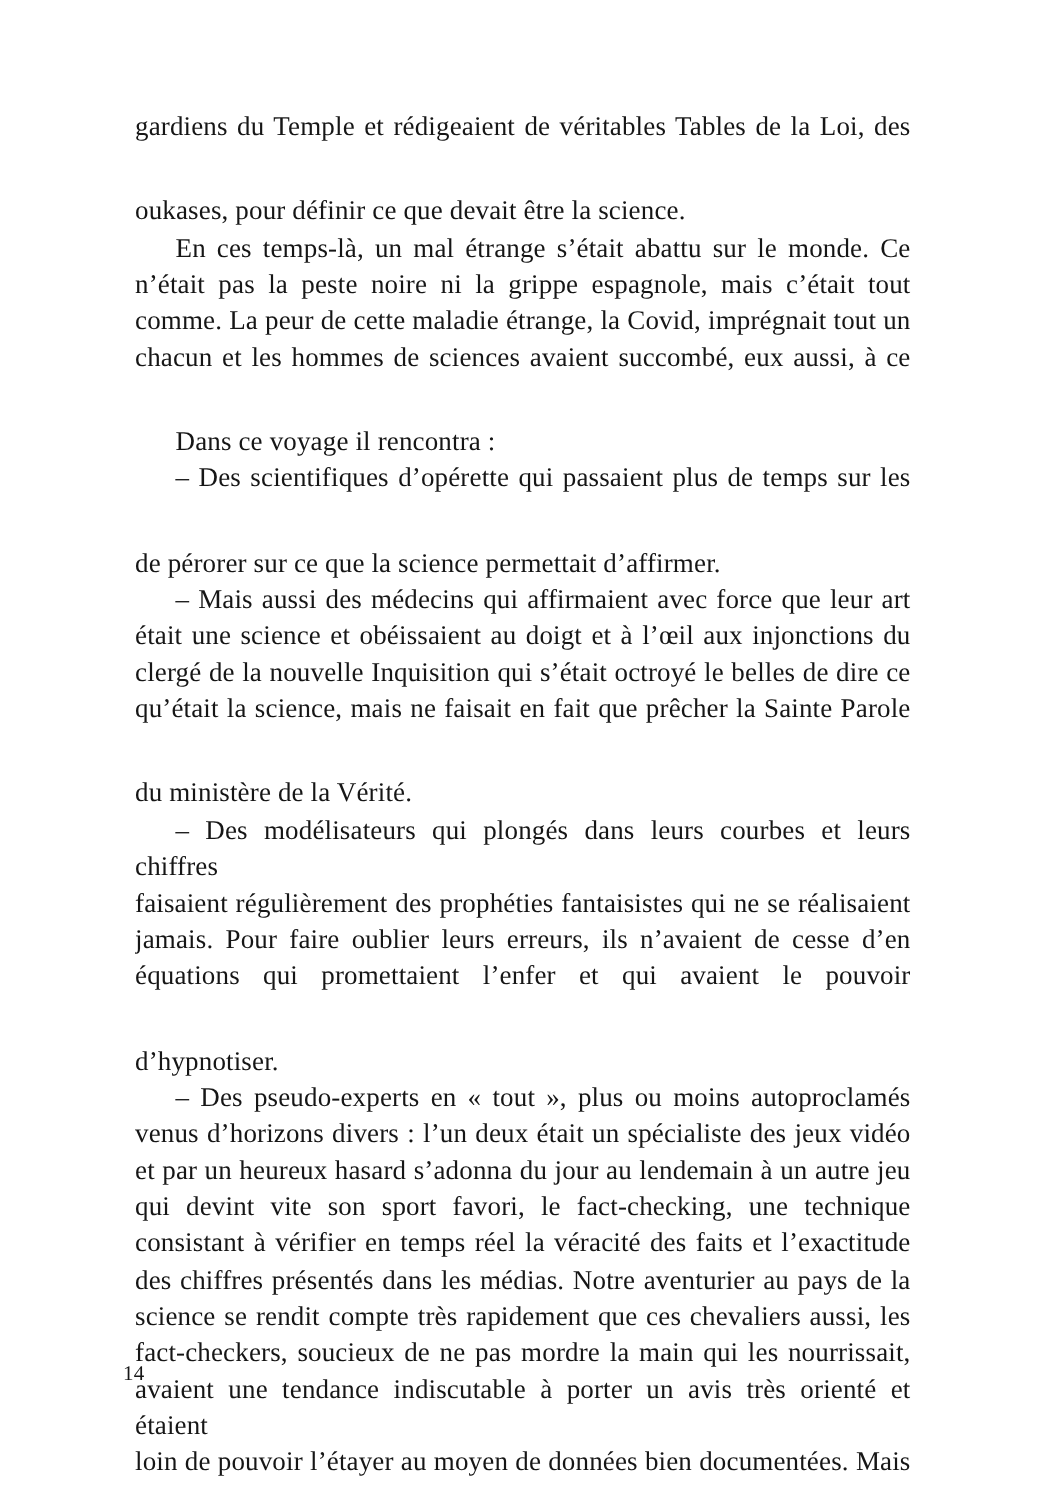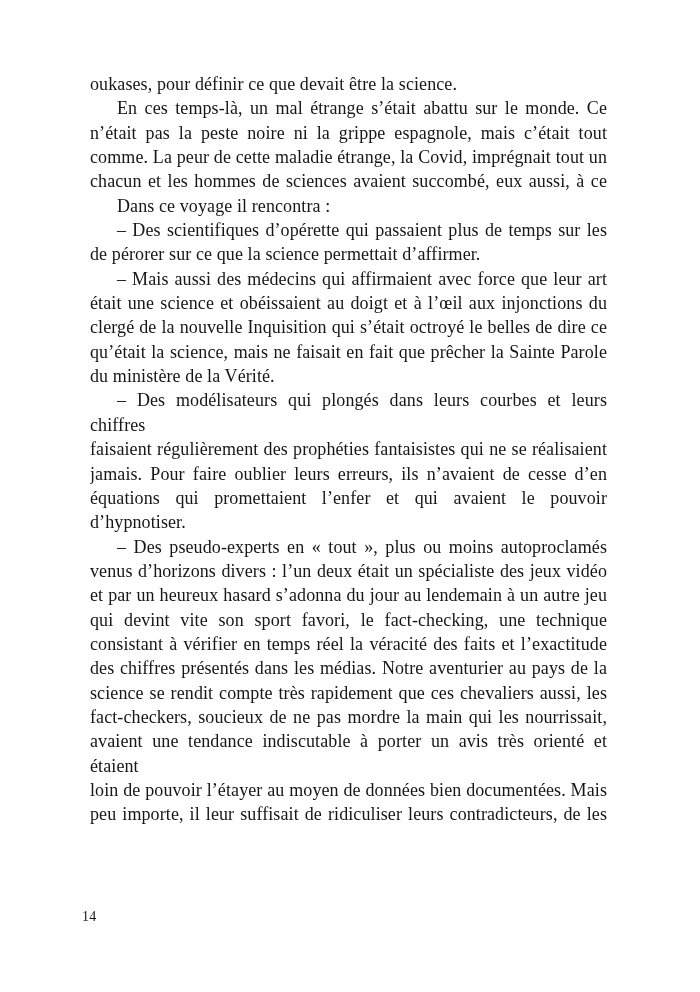--- a/index.html
+++ b/index.html
@@ -30,38 +30,40 @@
     letter-spacing: 0.1px;
   }
   .line {
     text-align: justify;
     text-align-last: justify;
     white-space: normal;
     overflow: hidden;
   }
   .line.last {
     text-align-last: left;
+    margin-top: 32px;
   }
   .line.indent {
     text-indent: 27px;
   }
   .page-number {
     position: absolute;
     left: 82px;
     top: 906px;
     font-size: 14px;
     line-height: 22px;
     letter-spacing: 0.2px;
   }
 </style>
 </head>
 <body>
 
 <div class="page">
   <div class="text-block" id="text-block">
+      <div class="line">gardiens du Temple et rédigeaient de véritables Tables de la Loi, des</div>
       <div class="line last">oukases, pour définir ce que devait être la science.</div>
       <div class="line indent">En ces temps-là, un mal étrange s’était abattu sur le monde. Ce</div>
       <div class="line">n’était pas la peste noire ni la grippe espagnole, mais c’était tout</div>
       <div class="line">comme. La peur de cette maladie étrange, la Covid, imprégnait tout un</div>
       <div class="line">chacun et les hommes de sciences avaient succombé, eux aussi, à ce</div>
       <div class="line indent last">Dans ce voyage il rencontra&nbsp;:</div>
       <div class="line indent">– Des scientifiques d’opérette qui passaient plus de temps sur les</div>
       <div class="line last">de pérorer sur ce que la science permettait d’affirmer.</div>
       <div class="line indent">– Mais aussi des médecins qui affirmaient avec force que leur art</div>
       <div class="line">était une science et obéissaient au doigt et à l’œil aux injonctions du</div>

